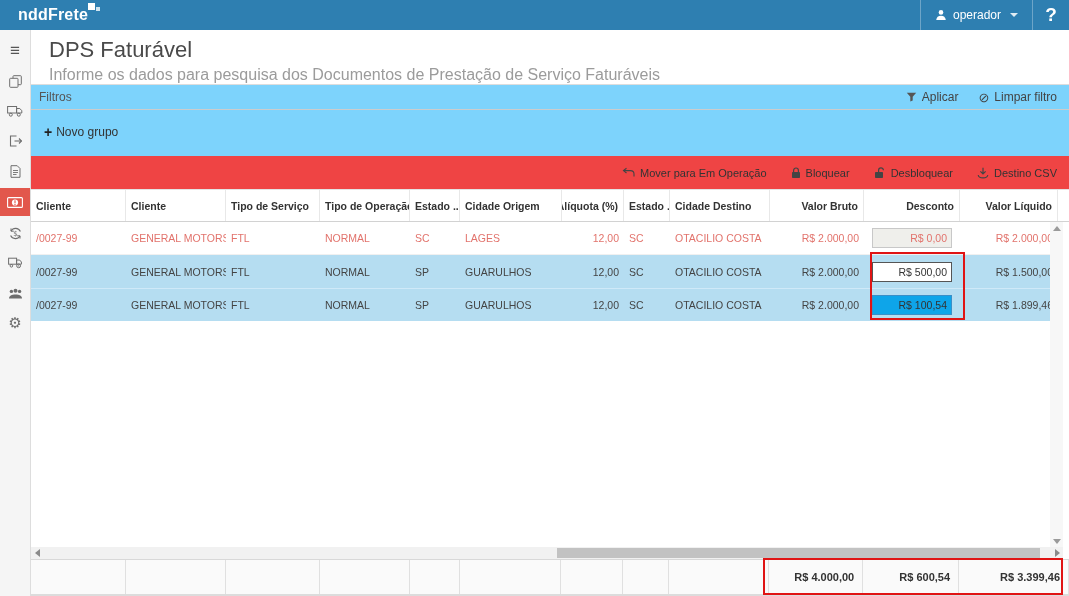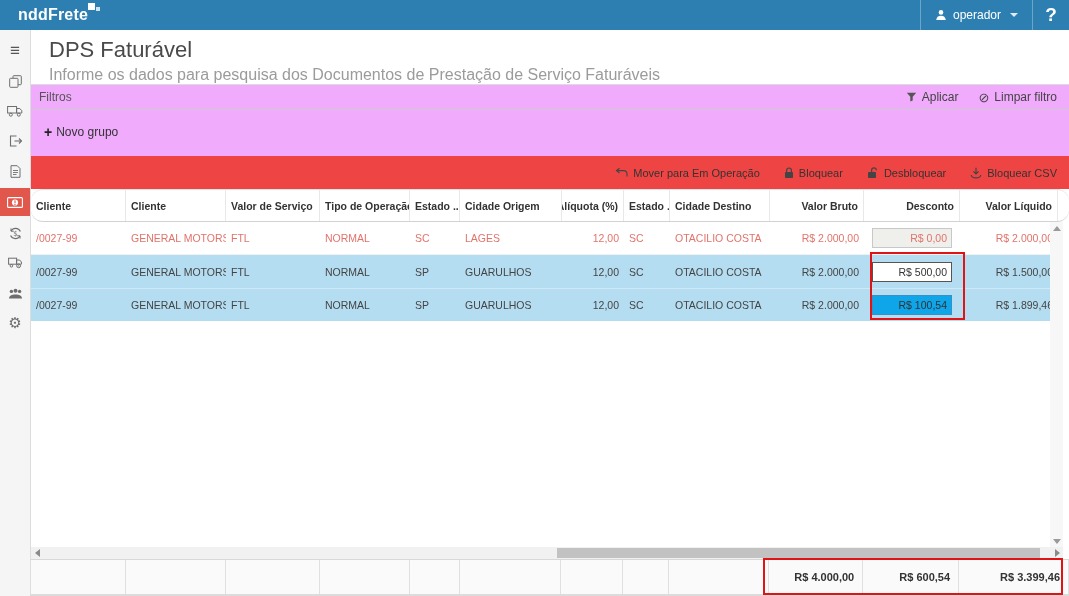--- a/index.html
+++ b/index.html
@@ -32,38 +32,38 @@
     color:#6e6e6e; cursor:pointer; }
   .side-item.active { background:#e2574c; height:28px; margin:2px 0; }
   .glyph-menu::before { content:"\2261"; font-size:17px; color:#555; }
   .glyph-gears::before { content:"\2699"; font-size:15px; color:#6e6e6e; }
   
   .main { position:absolute; left:31px; top:30px; width:1038px; height:566px; background:#fff; }
   .page-head { height:54px; padding:7px 0 0 18px; }
   .page-title { font-size:22px; font-weight:400; color:#4a4a4a; }
   .page-sub { font-size:16px; color:#9b9b9b; margin-top:3px; }
   
-  .filters { height:72px; background:#f0abfc; border-top:1px solid #ddd; }
+  .filters { height:72px; background:#7dd3fc; border-top:1px solid #ddd; }
   .filters-head { height:25px; display:flex; align-items:center; justify-content:space-between;
     padding:0 12px 0 8px; border-bottom:1px solid #ccc; }
   .filters-title { font-size:12px; color:#555; }
   .filters-actions { display:flex; gap:20px; }
   .link-btn { display:flex; align-items:center; gap:5px; font-size:12px; color:#444; cursor:pointer; }
   .glyph-slash::before { content:"\2298"; font-size:13px; color:#444; }
   .new-group { margin:14px 0 0 13px; display:inline-flex; align-items:center; gap:4px;
     font-size:12px; color:#333; cursor:pointer; }
   .plus { font-weight:bold; font-size:14px; color:#222; }
   
   .toolbar { height:33px; display:flex; align-items:center; justify-content:flex-end;
     gap:24px; padding-right:12px; background:#ef4444; }
   .tool-btn { display:flex; align-items:center; gap:5px; font-size:11px; color:#333; cursor:pointer; }
   
   .grid { position:relative; }
   .grid-header { display:flex; height:33px; background:#fff;
-    border-top:1px solid #e3e3e3; border-bottom:1px solid #d2d2d2;border-radius:12px; }
+    border-top:1px solid #e3e3e3; border-bottom:1px solid #d2d2d2; }
   .hcell { display:flex; align-items:center; padding:0 5px; font-size:10.5px; font-weight:bold;
     color:#333; border-right:1px solid #e8e8e8; overflow:hidden; white-space:nowrap; cursor:pointer; }
   .cell { display:flex; align-items:center; padding:0 5px; font-size:10.5px;
     overflow:hidden; white-space:nowrap; }
   .num { justify-content:flex-end; }
   .c1{width:95px}.c2{width:100px}.c3{width:94px}.c4{width:90px}.c5{width:50px}.c6{width:102px}
   .c7{width:62px}.c8{width:46px}.c9{width:100px}.c10{width:94px}.c11{width:96px}.c12{width:98px}
   .grid-row { display:flex; height:33px; width:1027px; cursor:pointer; }
   .row-red { color:#e2736c; border-bottom:1px solid #f0f0f0; background:#fff; }
   .row-sel { background:#b5ddf1; color:#444; }
@@ -276,30 +276,30 @@
         </span>
       <span>Desbloquear</span>
     </span>
     <span class="tool-btn">
       <span>
           <svg width="12" height="12" viewBox="0 0 12 12">
             <path d="M6 .8v6M3.4 4.4L6 7l2.6-2.6" fill="none" stroke="#444" stroke-width="1.2"></path>
             <path d="M1.2 8c.2 2 1.4 2.9 4.8 2.9S10.6 10 10.8 8" fill="none" stroke="#444" stroke-width="1.1"></path>
           </svg>
         </span>
-      <span>Bloquear CSV</span>
+      <span>Destino CSV</span>
     </span>
   </div>
 
   <div class="grid">
 
     <div class="grid-header">
       <div class="hcell c1">Cliente</div>
       <div class="hcell c2">Cliente</div>
-      <div class="hcell c3">Valor de Serviço</div>
+      <div class="hcell c3">Tipo de Serviço</div>
       <div class="hcell c4">Tipo de Operação</div>
       <div class="hcell c5">Estado ...</div>
       <div class="hcell c6">Cidade Origem</div>
       <div class="hcell c7 num">Alíquota (%)</div>
       <div class="hcell c8">Estado ...</div>
       <div class="hcell c9">Cidade Destino</div>
       <div class="hcell c10 num">Valor Bruto</div>
       <div class="hcell c11 num">Desconto</div>
       <div class="hcell c12 num">Valor Líquido</div>
     </div>

